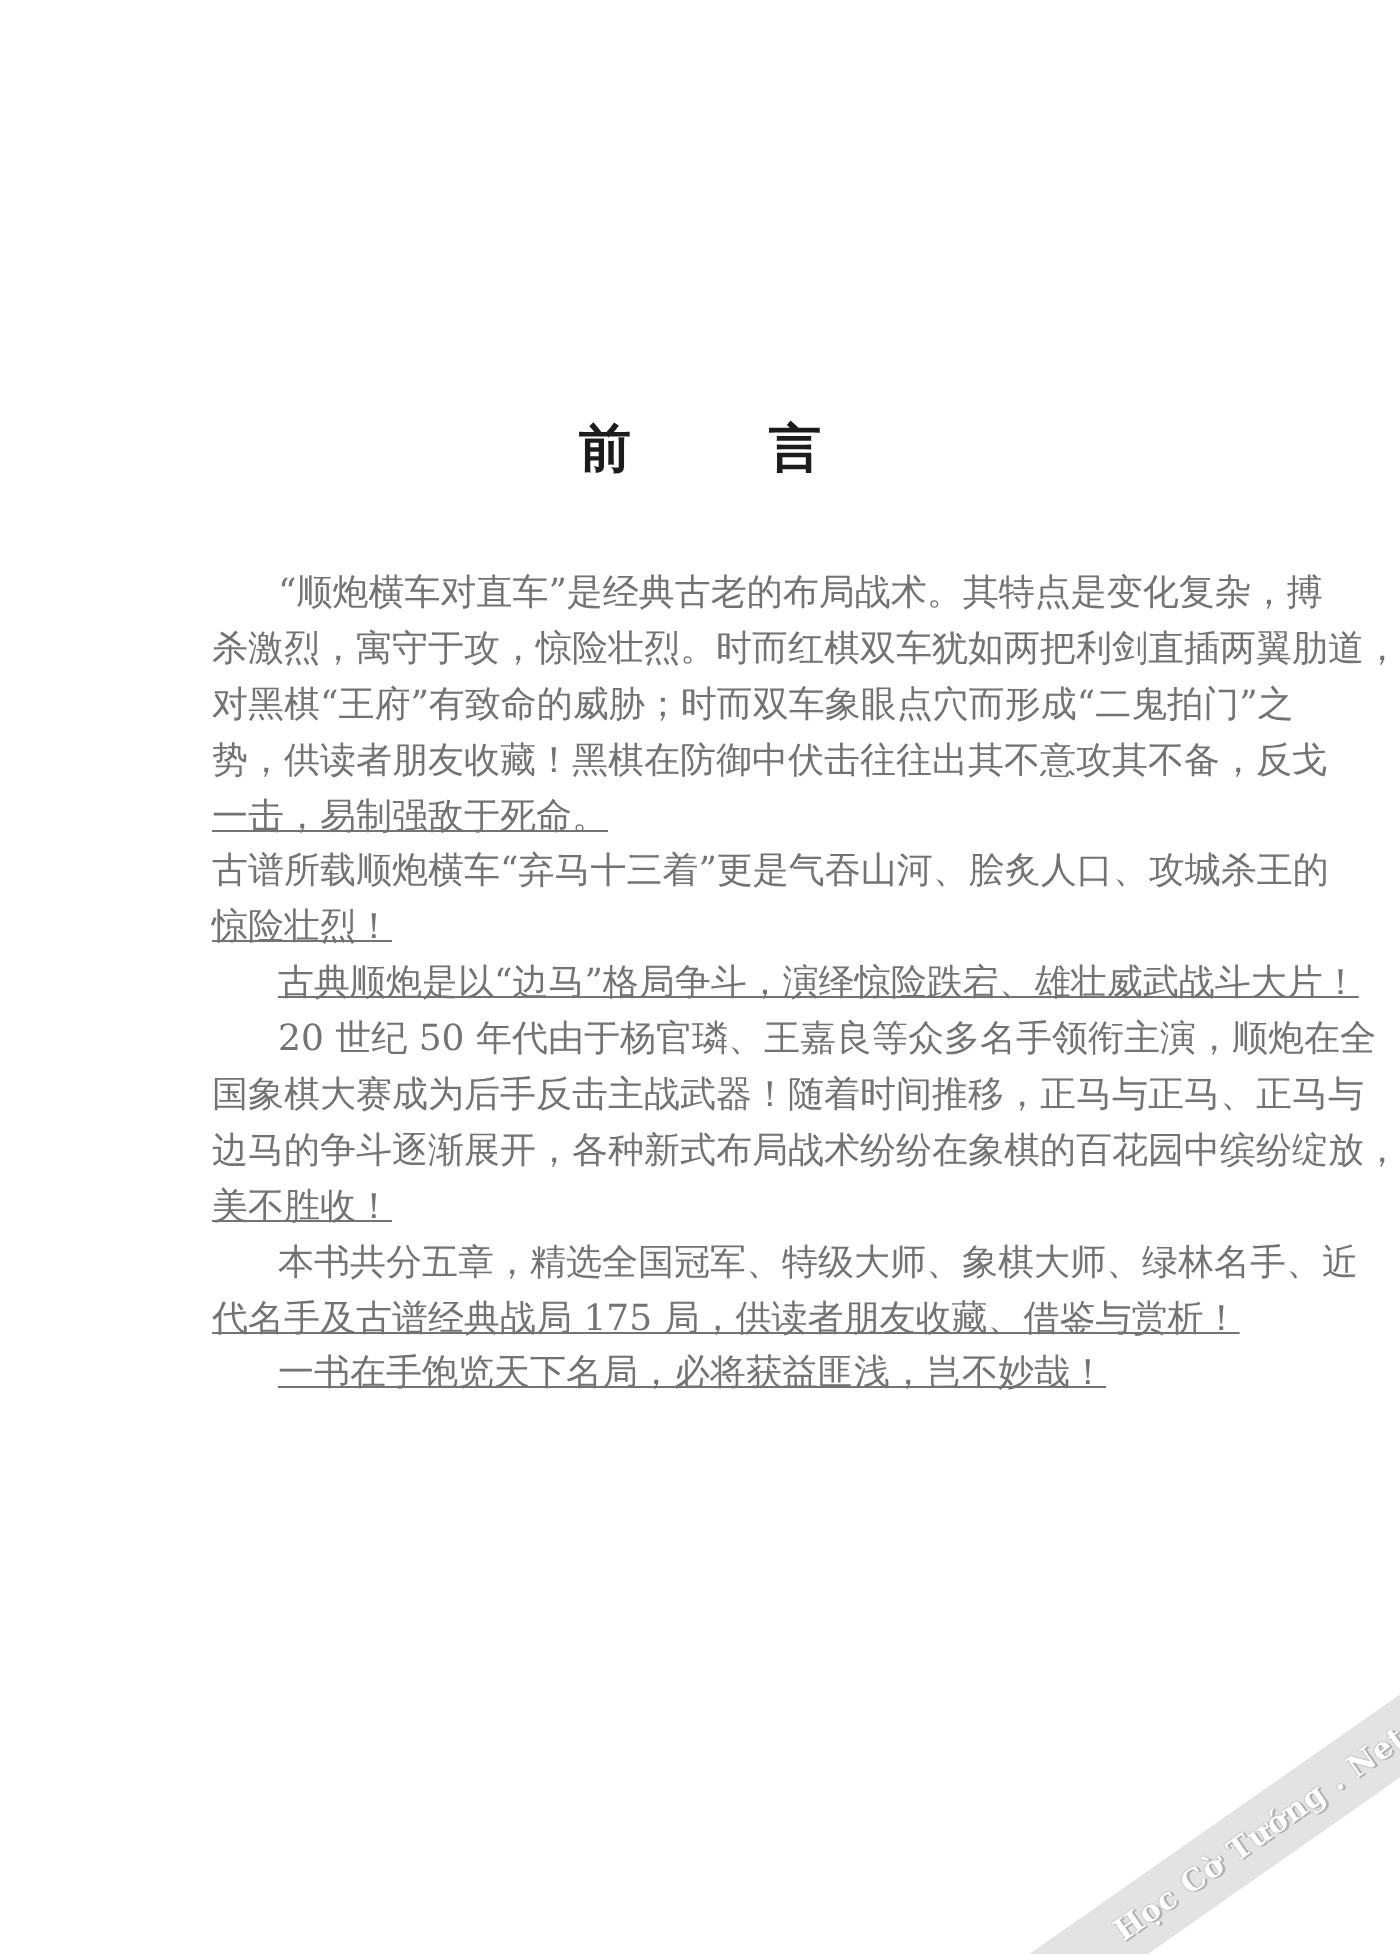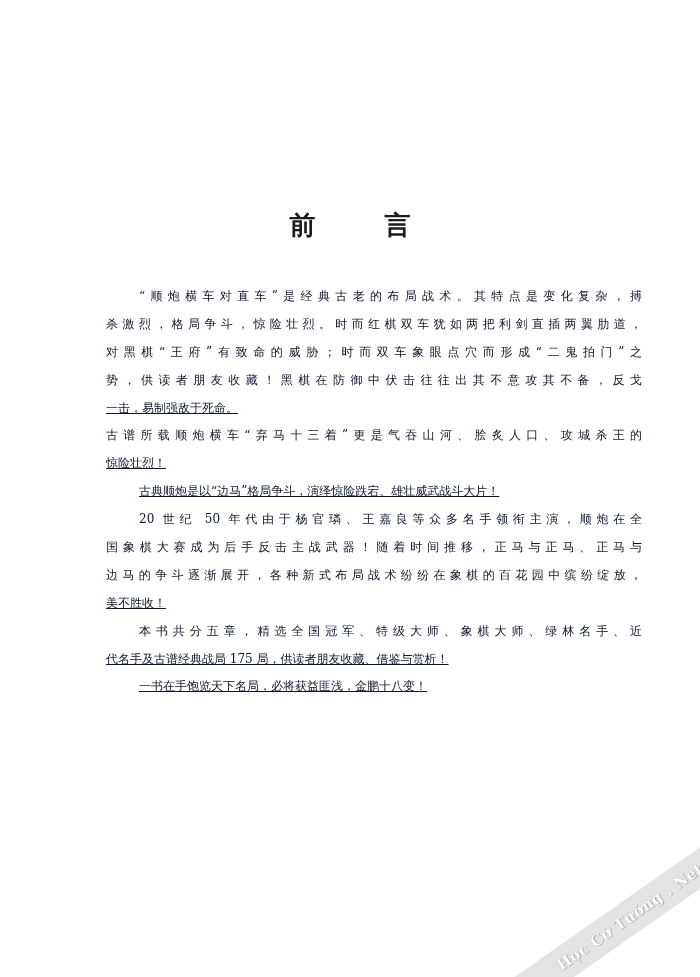--- a/index.html
+++ b/index.html
@@ -36,25 +36,25 @@
     }
     .body-text {
       position: absolute;
       top: 283px;
       left: 106px;
       width: 536px;
     }
     .line {
       height: 27.9px;
       line-height: 27.9px;
-      font-size: 12px;
+      font-size: 18px;
       white-space: nowrap;
       text-align: justify;
       text-align-last: justify;
-      color: #0f172a;
+      color: #737373;
     }
     .line.indent { padding-left: 33px; }
     .line.last { text-align-last: left; text-decoration: underline; }
     .watermark {
       position: absolute;
       left: 470px;
       top: 900px;
       width: 320px;
       height: 34px;
       background: #e3e3e3;
@@ -74,32 +74,32 @@
     }
   </style>
 </head>
 <body>
 
 <div class="page">
   <div class="title">前 言</div>
 
   <div class="body-text">
     <div class="line indent">“顺炮横车对直车”是经典古老的布局战术。其特点是变化复杂，搏</div>
-    <div class="line">杀激烈，格局争斗，惊险壮烈。时而红棋双车犹如两把利剑直插两翼肋道，</div>
+    <div class="line">杀激烈，寓守于攻，惊险壮烈。时而红棋双车犹如两把利剑直插两翼肋道，</div>
     <div class="line">对黑棋“王府”有致命的威胁；时而双车象眼点穴而形成“二鬼拍门”之</div>
     <div class="line">势，供读者朋友收藏！黑棋在防御中伏击往往出其不意攻其不备，反戈</div>
     <div class="line last">一击，易制强敌于死命。</div>
     <div class="line">古谱所载顺炮横车“弃马十三着”更是气吞山河、脍炙人口、攻城杀王的</div>
     <div class="line last">惊险壮烈！</div>
     <div class="line indent last">古典顺炮是以“边马”格局争斗，演绎惊险跌宕、雄壮威武战斗大片！</div>
     <div class="line indent">20 世纪 50 年代由于杨官璘、王嘉良等众多名手领衔主演，顺炮在全</div>
     <div class="line">国象棋大赛成为后手反击主战武器！随着时间推移，正马与正马、正马与</div>
     <div class="line">边马的争斗逐渐展开，各种新式布局战术纷纷在象棋的百花园中缤纷绽放，</div>
     <div class="line last">美不胜收！</div>
     <div class="line indent">本书共分五章，精选全国冠军、特级大师、象棋大师、绿林名手、近</div>
     <div class="line last">代名手及古谱经典战局 175 局，供读者朋友收藏、借鉴与赏析！</div>
-    <div class="line indent last">一书在手饱览天下名局，必将获益匪浅，金鹏十八变！</div>
+    <div class="line indent last">一书在手饱览天下名局，必将获益匪浅，岂不妙哉！</div>
   </div>
 
   <div class="watermark">
     <span class="watermark-text">Học Cờ Tướng . Net</span>
   </div>
 </div>
 
 </body></html>

